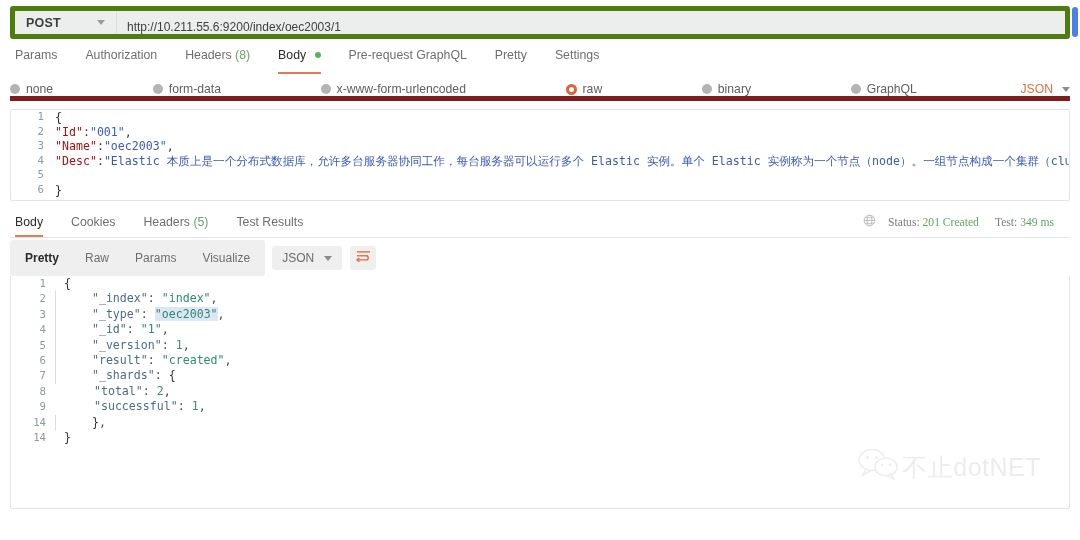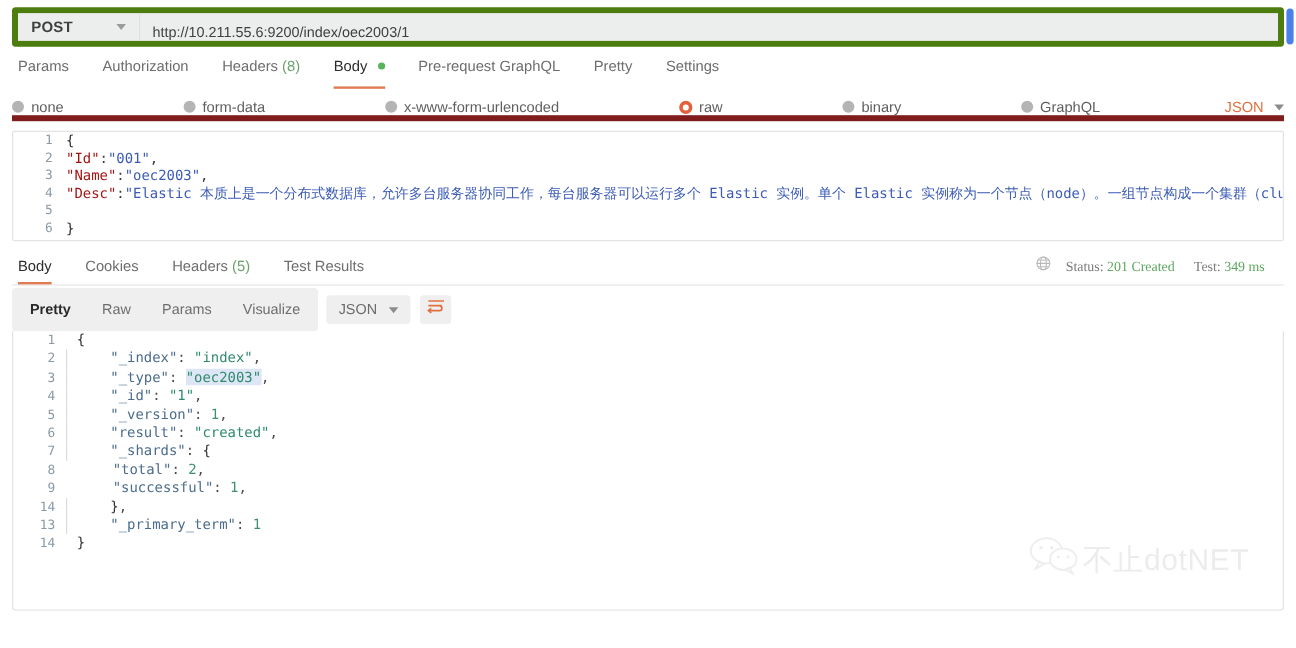--- a/index.html
+++ b/index.html
@@ -386,25 +386,20 @@
     </div>
     <div class="code-line">
       <span class="ln">9</span>
       <span class="fold2"><i></i></span>
       <span class="code-txt">   <span class="sk">"successful"</span><span class="sp">: </span><span class="sn">1</span><span class="sp">,</span></span>
     </div>
     <div class="code-line">
       <span class="ln">14</span>
       <span class="fold"></span>
       <span class="code-txt">    <span class="sb">}</span><span class="sp">,</span></span>
-    </div>
-    <div class="code-line">
-      <span class="ln">13</span>
-      <span class="fold"></span>
-      <span class="code-txt">    <span class="sk">"_primary_term"</span><span class="sp">: </span><span class="sn">1</span></span>
     </div>
     <div class="code-line">
       <span class="ln">14</span>
       <span class="nofold"></span>
       <span class="code-txt"><span class="sb">}</span></span>
     </div>
 
     <div class="watermark">
       <span>
         <svg width="46" height="34" viewBox="0 0 46 34">

